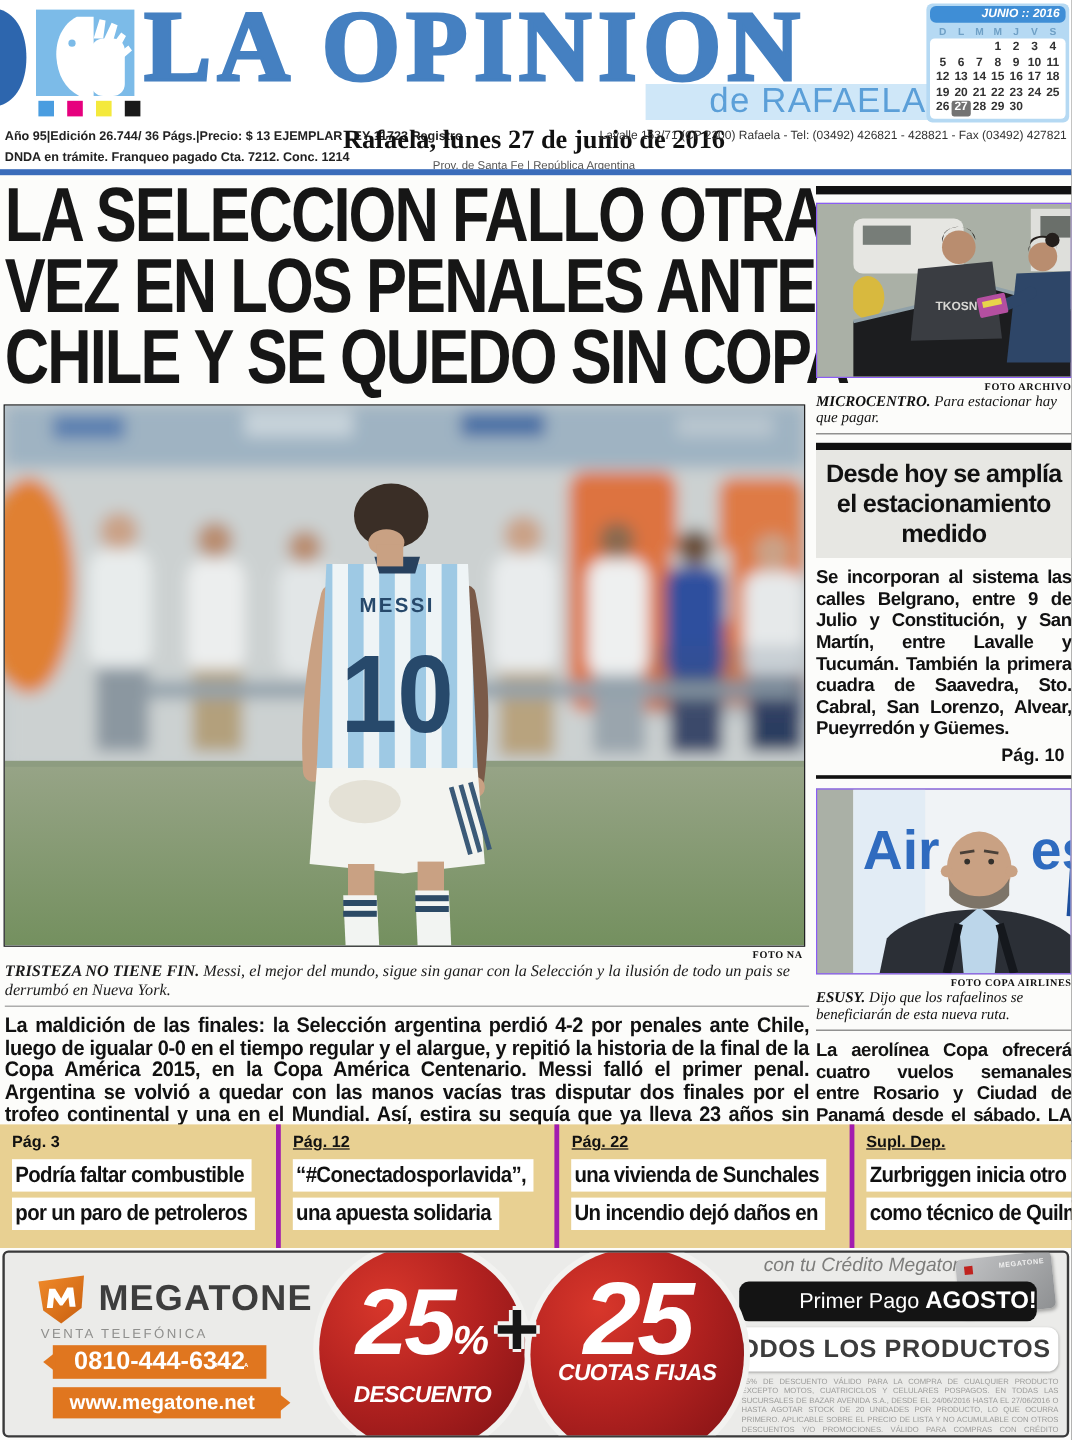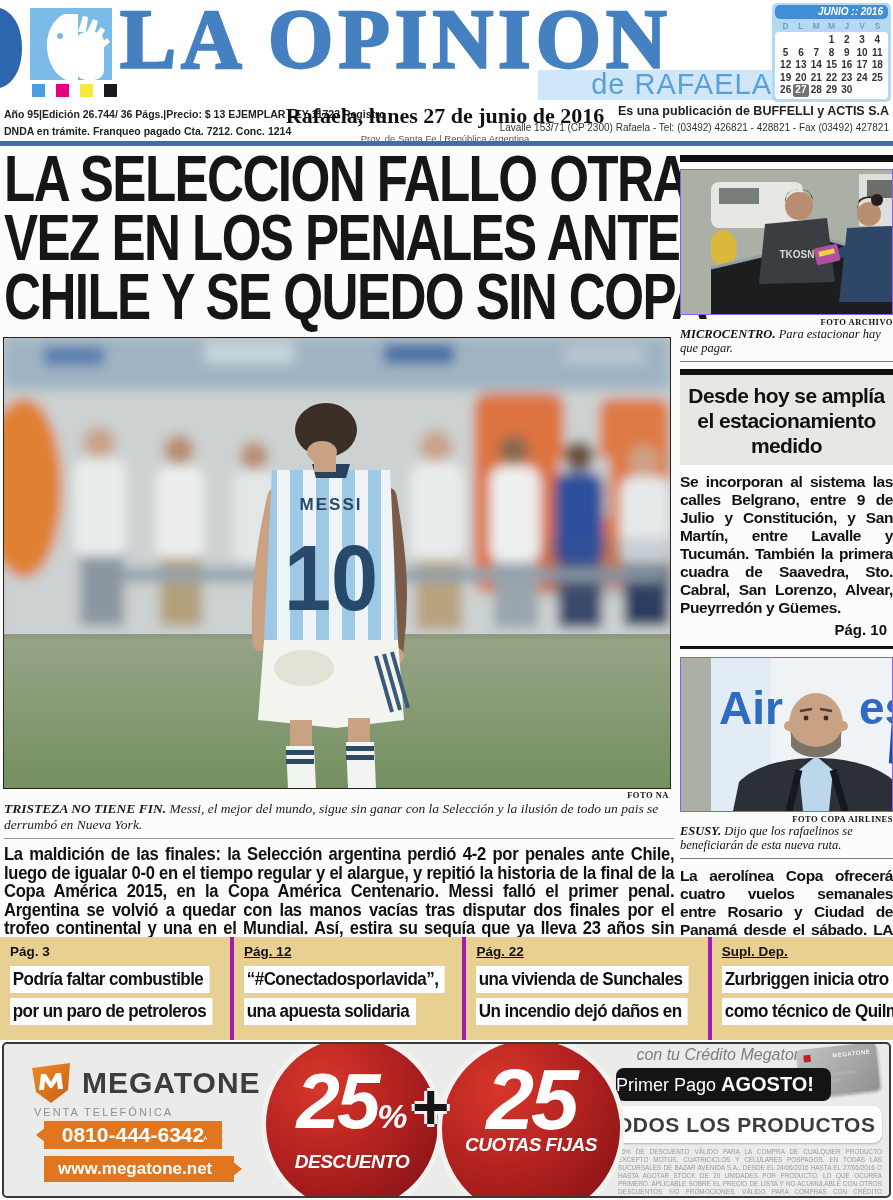--- a/index.html
+++ b/index.html
@@ -102,22 +102,22 @@
   .circle1{left:262px;top:-6px;width:172px;height:172px;}
   .circle2{left:438px;top:-4px;width:178px;height:178px;}
   .c-num{font-weight:bold;font-size:78px;line-height:74px;margin-top:26px;letter-spacing:-3px;}
   .c-pct{font-size:34px;letter-spacing:0;}
   .c-label{font-weight:bold;font-size:19px;letter-spacing:-.5px;margin-top:-2px;}
   .circle2 .c-num{font-size:86px;margin-top:22px;}
   .ad-plus{position:absolute;left:408px;top:26px;font-size:64px;font-weight:bold;color:#161616;z-index:4;
       text-shadow:-3px 0 0 #f2f2f0,3px 0 0 #f2f2f0,0 -3px 0 #f2f2f0,0 3px 0 #f2f2f0;}
   .ad-credit{position:absolute;left:600px;top:2px;width:240px;text-align:center;font-style:italic;
       font-size:16px;color:#7d7d7b;}
-  .ad-black{position:absolute;left:612px;top:24px;width:215px;height:33px;background:#141414;color:#fff;
-      border-radius:8px;text-align:left;line-height:33px;font-size:18px;z-index:2;}
+  .ad-black{position:absolute;left:612px;top:24px;width:248px;height:33px;background:#141414;color:#fff;
+      border-radius:8px;text-align:right;line-height:33px;font-size:18px;z-index:2;}
   .ad-black b{font-size:20px;font-weight:bold;}
   .ad-card{position:absolute;left:794px;top:2px;width:80px;height:48px;border-radius:5px;
       background:linear-gradient(135deg,#c3c4c6,#8e9092);transform:rotate(-6deg);z-index:1;
       box-shadow:1px 2px 3px rgba(0,0,0,.3);}
   .ad-card .chip{position:absolute;left:7px;top:6px;width:7px;height:7px;background:#c0231f;}
   .ad-card .cname{position:absolute;right:6px;top:6px;font-size:6px;font-weight:bold;color:#f0f0f0;
       letter-spacing:.5px;}
   .ad-card .cline{position:absolute;left:7px;top:26px;width:50px;height:3px;background:#aeb0b2;}
   .ad-card .cline2{top:33px;width:34px;}
   .ad-white{position:absolute;left:556px;top:62px;width:322px;height:37px;background:#fff;border-radius:9px;
@@ -202,21 +202,20 @@
 
     <div class="info-left">
       <div>Año 95|Edición 26.744/ 36 Págs.|Precio: $ 13 EJEMPLAR LEY 11723 Registro</div>
       <div>DNDA en trámite. Franqueo pagado Cta. 7212. Conc. 1214</div>
     </div>
     <div class="info-center">
       <div class="date-main">Rafaela, lunes 27 de junio de 2016</div>
       <div class="date-sub">Prov. de Santa Fe | República Argentina</div>
     </div>
     <div class="info-right">
-      <div class="pub1">Es una publicación de BUFFELLI y ACTIS S.A</div>
       <div class="pub2">Lavalle 153/71 (CP 2300) Rafaela - Tel: (03492) 426821 - 428821 - Fax (03492) 427821</div>
     </div>
     <div class="blue-rule"></div>
   </div>
 
   <div class="headline">
     <span class="hl-line">LA SELECCION FALLO OTRA</span>
     <span class="hl-line">VEZ EN LOS PENALES ANTE</span>
     <span class="hl-line">CHILE Y SE QUEDO SIN COPA</span>
   </div>

